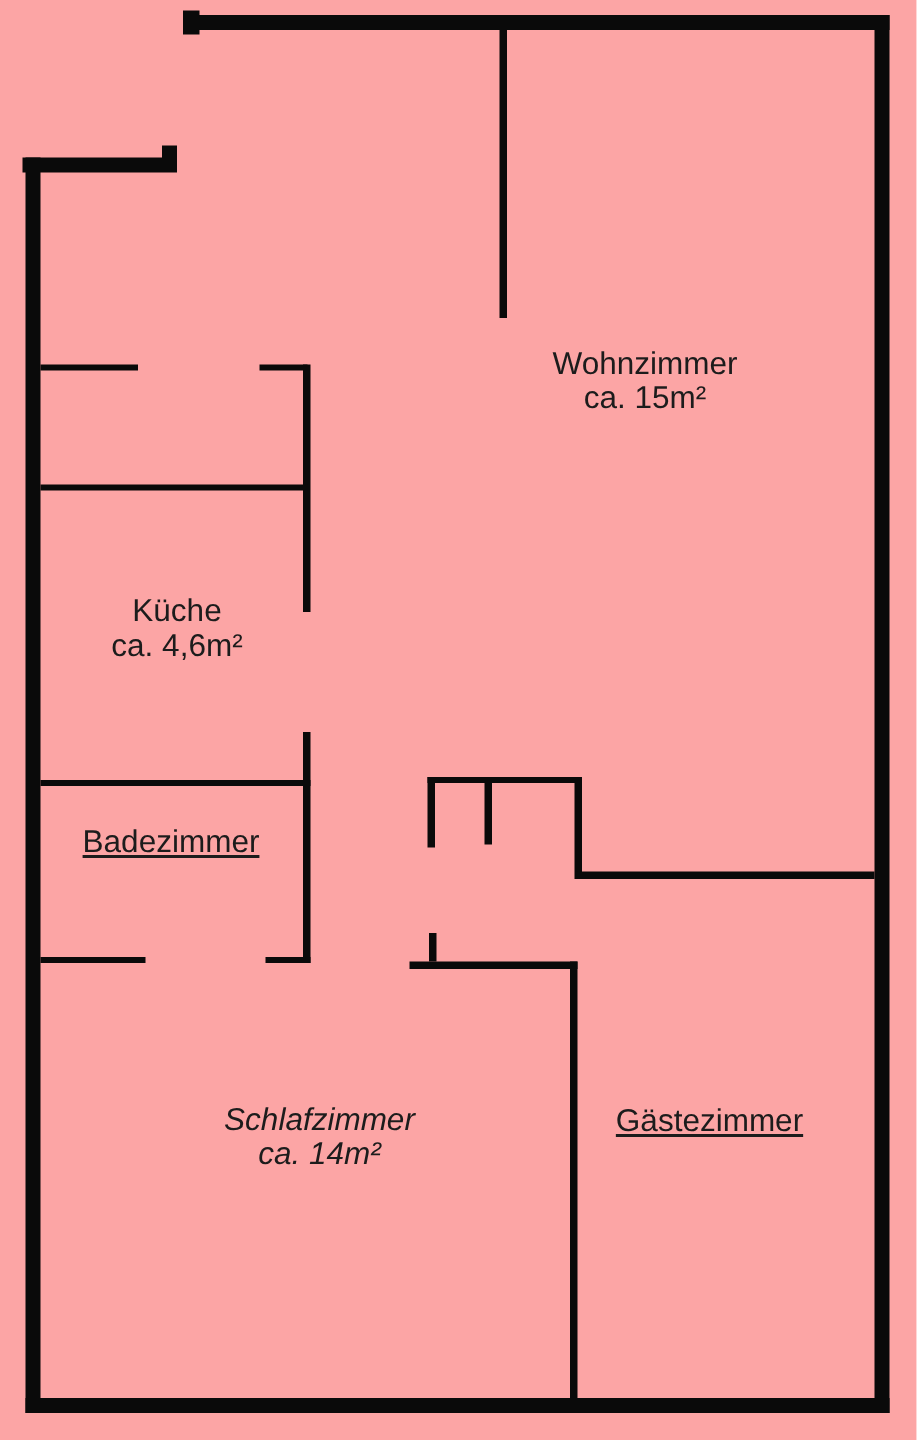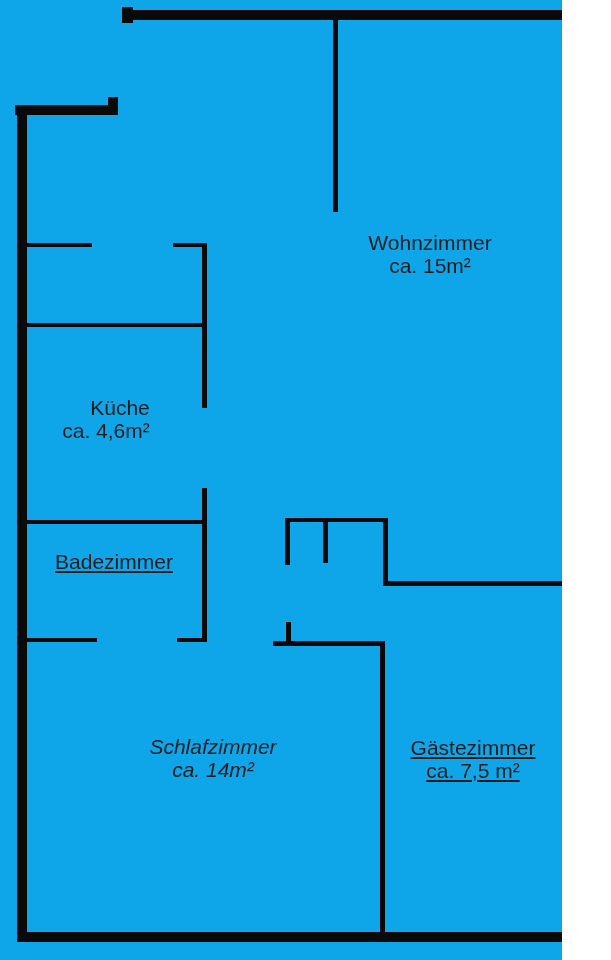--- a/index.html
+++ b/index.html
@@ -1,37 +1,37 @@
 <!DOCTYPE html>
 <html><head>
 <meta charset="utf-8">
 <style>
   html, body { margin: 0; padding: 0; background: #ffffff; }
   #floorplan {
     position: relative;
-    width: 562px;
+    width: 611px;
     height: 960px;
-    background: #0ea5e9;
+    background: #fca5a5;
     overflow: hidden;
     font-family: "Liberation Sans", sans-serif;
   }
   .wall { position: absolute; background: #0a0a0a; }
   .room-label {
     position: absolute;
     transform: translateX(-50%);
     text-align: center;
     white-space: nowrap;
     color: #1c1c1c;
     font-size: 21px;
     line-height: 23px;
   }
   
   #label-wohnzimmer   { left: 430px; top: 231px; }
   #label-gaeste-wc    { left: 114px; top: 265px; }
-  #label-kueche       { left: 106px; top: 396px; text-align: right; }
+  #label-kueche       { left: 118px; top: 396px; }
   #label-badezimmer   { left: 114px; top: 550px; text-decoration: underline; }
   #label-schlafzimmer { left: 213px; top: 735px; font-style: italic; }
   #label-gaestezimmer { left: 473px; top: 736px; text-decoration: underline; }
 </style>
 </head>
 <body>
 
 <div id="floorplan">
 
   <div class="room-label" id="label-wohnzimmer">
@@ -49,21 +49,20 @@
     <div>Badezimmer</div>
   </div>
 
   <div class="room-label" id="label-schlafzimmer">
     <div>Schlafzimmer</div>
     <div>ca. 14m²</div>
   </div>
 
   <div class="room-label" id="label-gaestezimmer">
     <div>Gästezimmer</div>
-    <div>ca. 7,5 m²</div>
   </div>
 
 <div class="wall" style="left: 122px; top: 10px; width: 471px; height: 10px; background: rgb(10, 10, 10);"></div>
     <div class="wall" style="left: 122px; top: 7px; width: 11px; height: 16px; background: rgb(10, 10, 10);"></div>
     <div class="wall" style="left: 583px; top: 10px; width: 10px; height: 932px; background: rgb(10, 10, 10);"></div>
     <div class="wall" style="left: 17px; top: 932px; width: 576px; height: 10px; background: rgb(10, 10, 10);"></div>
     <div class="wall" style="left: 17px; top: 105px; width: 10px; height: 837px; background: rgb(10, 10, 10);"></div>
     <div class="wall" style="left: 15px; top: 105px; width: 103px; height: 10px; background: rgb(10, 10, 10);"></div>
     <div class="wall" style="left: 108px; top: 97px; width: 10px; height: 10px; background: rgb(10, 10, 10);"></div>
     <div class="wall" style="left: 333px; top: 20px; width: 5px; height: 192px; background: rgb(10, 10, 10);"></div>

